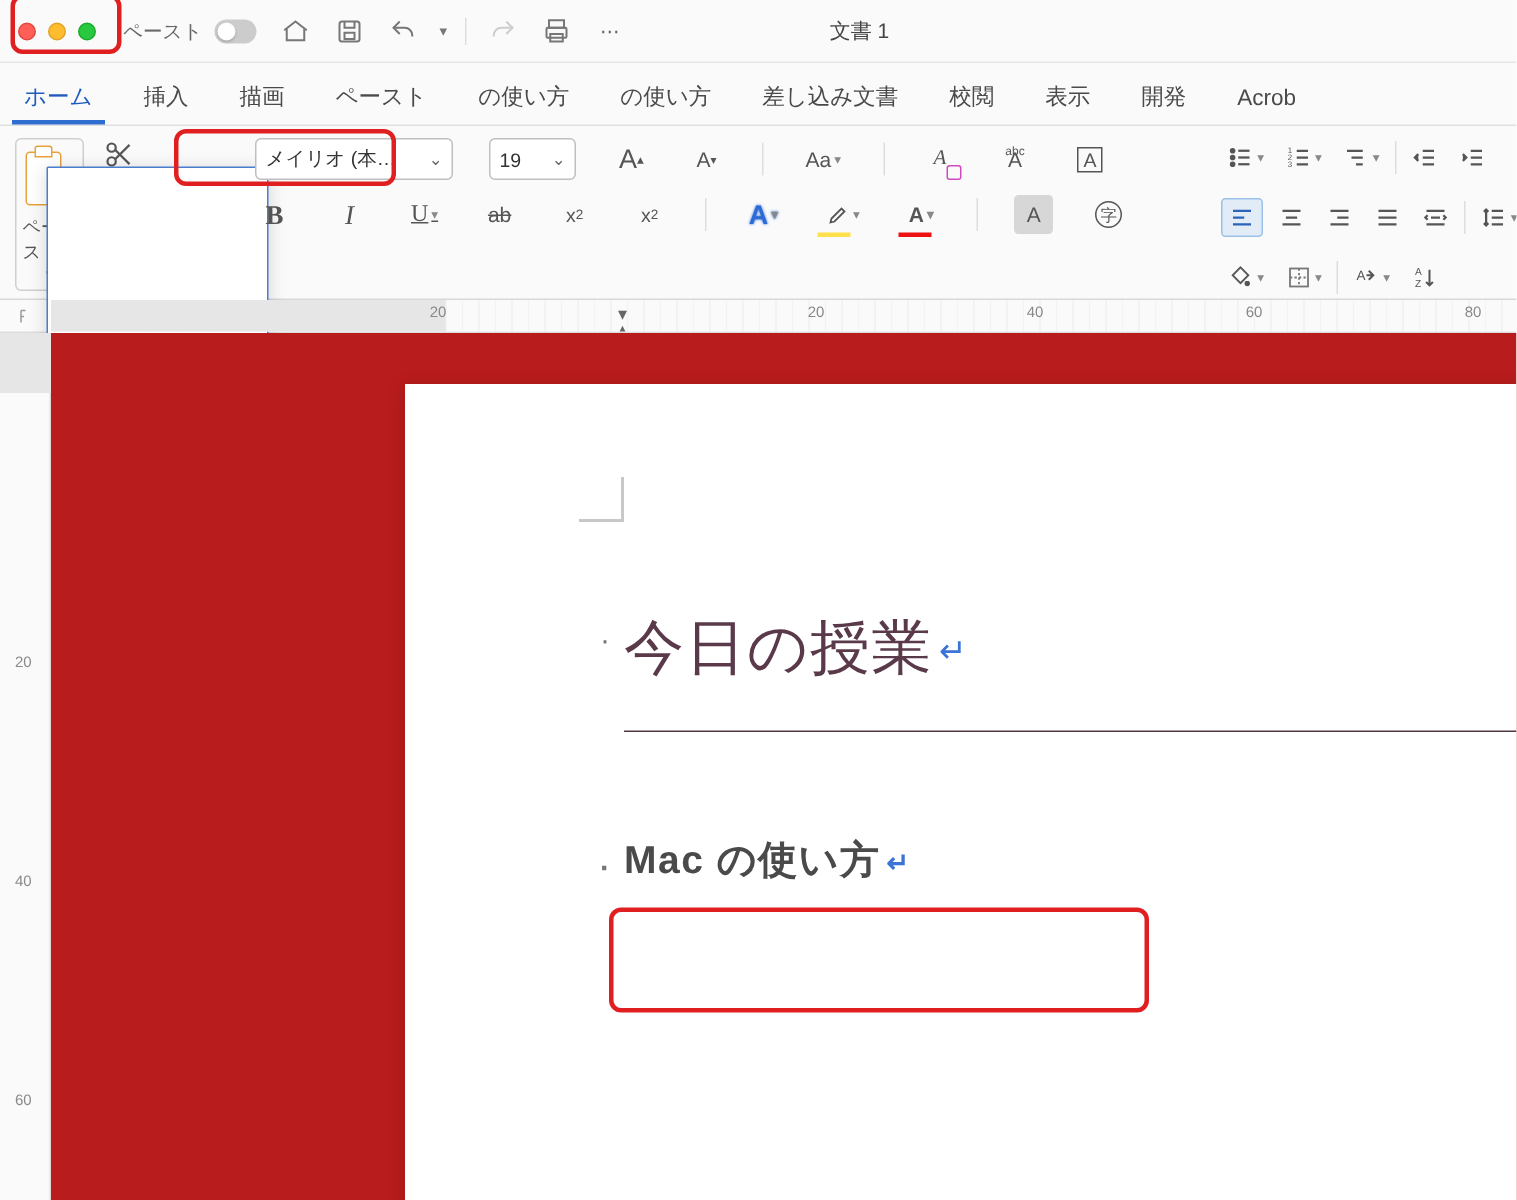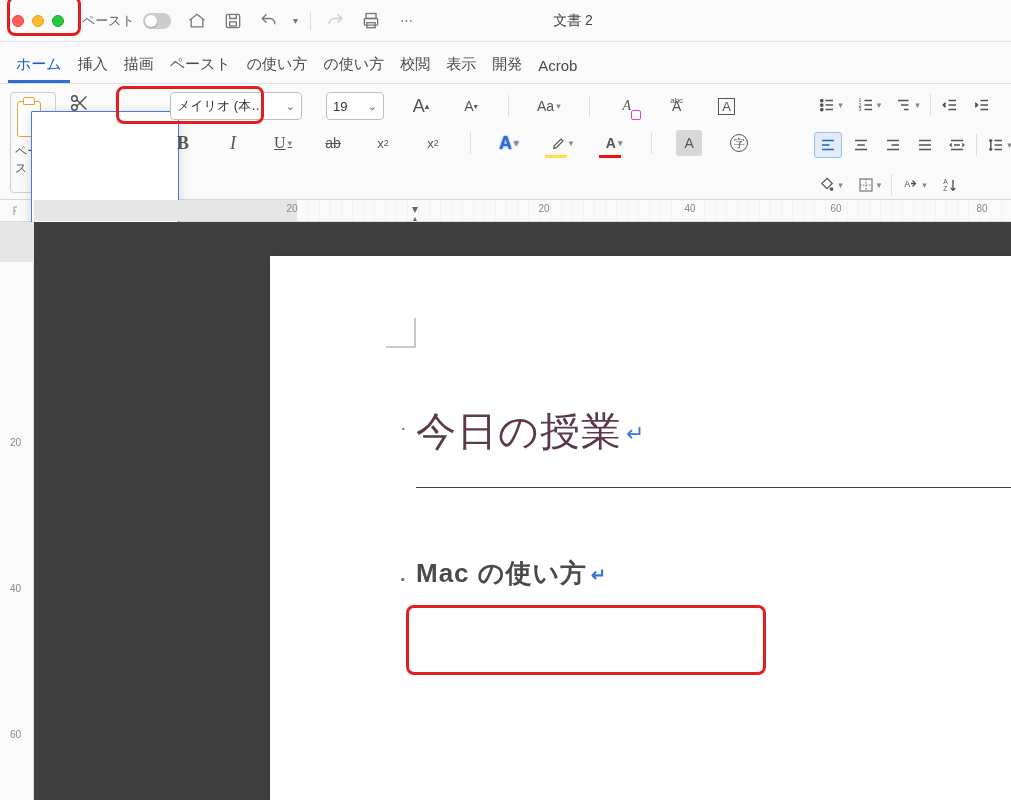--- a/index.html
+++ b/index.html
@@ -40,20 +40,21 @@
 .qat-btn { width: 24px; height: 24px; display:flex; align-items:center; justify-content:center; color:#666; }
 .qat-sep { width: 1px; height: 18px; background: #ddd; }
 .doc-title { position: absolute; left: 50%; transform: translateX(120%); color: #444; font-size: 14px; }
 .ellipsis { letter-spacing: 1px; }
 
 
 .tabs {
   display: flex;
   align-items: flex-end;
   padding: 6px 8px 0 8px;
+  gap: 18px;
   height: 42px;
   background: #fafafa;
   border-bottom: 1px solid #e0e0e0;
 }
 .tab {
   padding: 6px 8px;
   font-size: 15px;
   color: #4a4a4a;
   font-weight: 500;
   border-bottom: 3px solid transparent;
@@ -152,21 +153,21 @@
 .ruler-corner { width:34px; display:flex; align-items:center; justify-content:center; color:#888;}
 .h-ruler { flex:1; position:relative; background:repeating-linear-gradient(to right, #fafafa, #fafafa 10px, #f3f3f3 10px, #f3f3f3 11px); overflow:hidden;}
 .h-ruler-dark { position:absolute; top:0; left:0; height:22px; width:263px; background:#e6e6e6;}
 .h-ruler .num { position:absolute; top:3px; font-size:10px; color:#888; transform:translateX(-50%);}
 .h-marker { position:absolute; top:2px; color:#666; font-size:12px;}
 
 .doc-wrap { display:flex; height: calc(800px - 42px - 42px - 116px - 22px);}
 .v-ruler { width:34px; background:#fafafa; border-right:1px solid #ddd; position:relative;}
 .v-ruler-dark { position:absolute; top:0; left:0; width:34px; height:40px; background:#e6e6e6;}
 .v-ruler .num { position:absolute; left:10px; font-size:10px; color:#888; transform:translateY(-50%);}
-.canvas { flex:1; background:#404040; position:relative; overflow:hidden;}
+.canvas { flex:1; background:#b91c1c; position:relative; overflow:hidden;}
 .page {
   position:absolute; left:236px; top:34px; width:780px;
   min-height:700px; background:#fff; box-shadow:0 2px 12px rgba(0,0,0,0.15);
   padding: 0 0 0 146px;
 }
 .margin-mark {
   position:absolute; left:116px; top:62px; width:30px; height:30px;
   border-bottom:2px solid #c8c8c8; border-right:2px solid #c8c8c8;
 }
 .doc-title-h {
@@ -233,31 +234,32 @@
     </div>
     <div class="qat-btn">
       <svg width="20" height="20" viewBox="0 0 24 24" fill="none" stroke="#777" stroke-width="1.6">
           <rect x="6" y="3" width="12" height="6"></rect>
           <rect x="4" y="9" width="16" height="8" rx="1"></rect>
           <rect x="7" y="14" width="10" height="6"></rect>
         </svg>
     </div>
     <div class="qat-btn ellipsis">⋯</div>
   </div>
-  <div class="doc-title">文書 2</div>
+  <div class="doc-title">文書 1</div>
 </div>
 
 <div class="tabs">
   <div class="callout" style="left:7px; top:-4px; width:74px; height:40px;"></div>
   <div class="tab active">ホーム</div>
   <div class="tab">挿入</div>
   <div class="tab">描画</div>
   <div class="tab">ペースト</div>
   <div class="tab">の使い方</div>
   <div class="tab">の使い方</div>
+  <div class="tab">差し込み文書</div>
   <div class="tab">校閲</div>
   <div class="tab">表示</div>
   <div class="tab">開発</div>
   <div class="tab">Acrob</div>
 </div>
 
 <div class="ribbon">
 
   <div class="ribbon-group paste-group" style="flex-direction:row; align-items:flex-start;">
     <div class="paste-btn">

